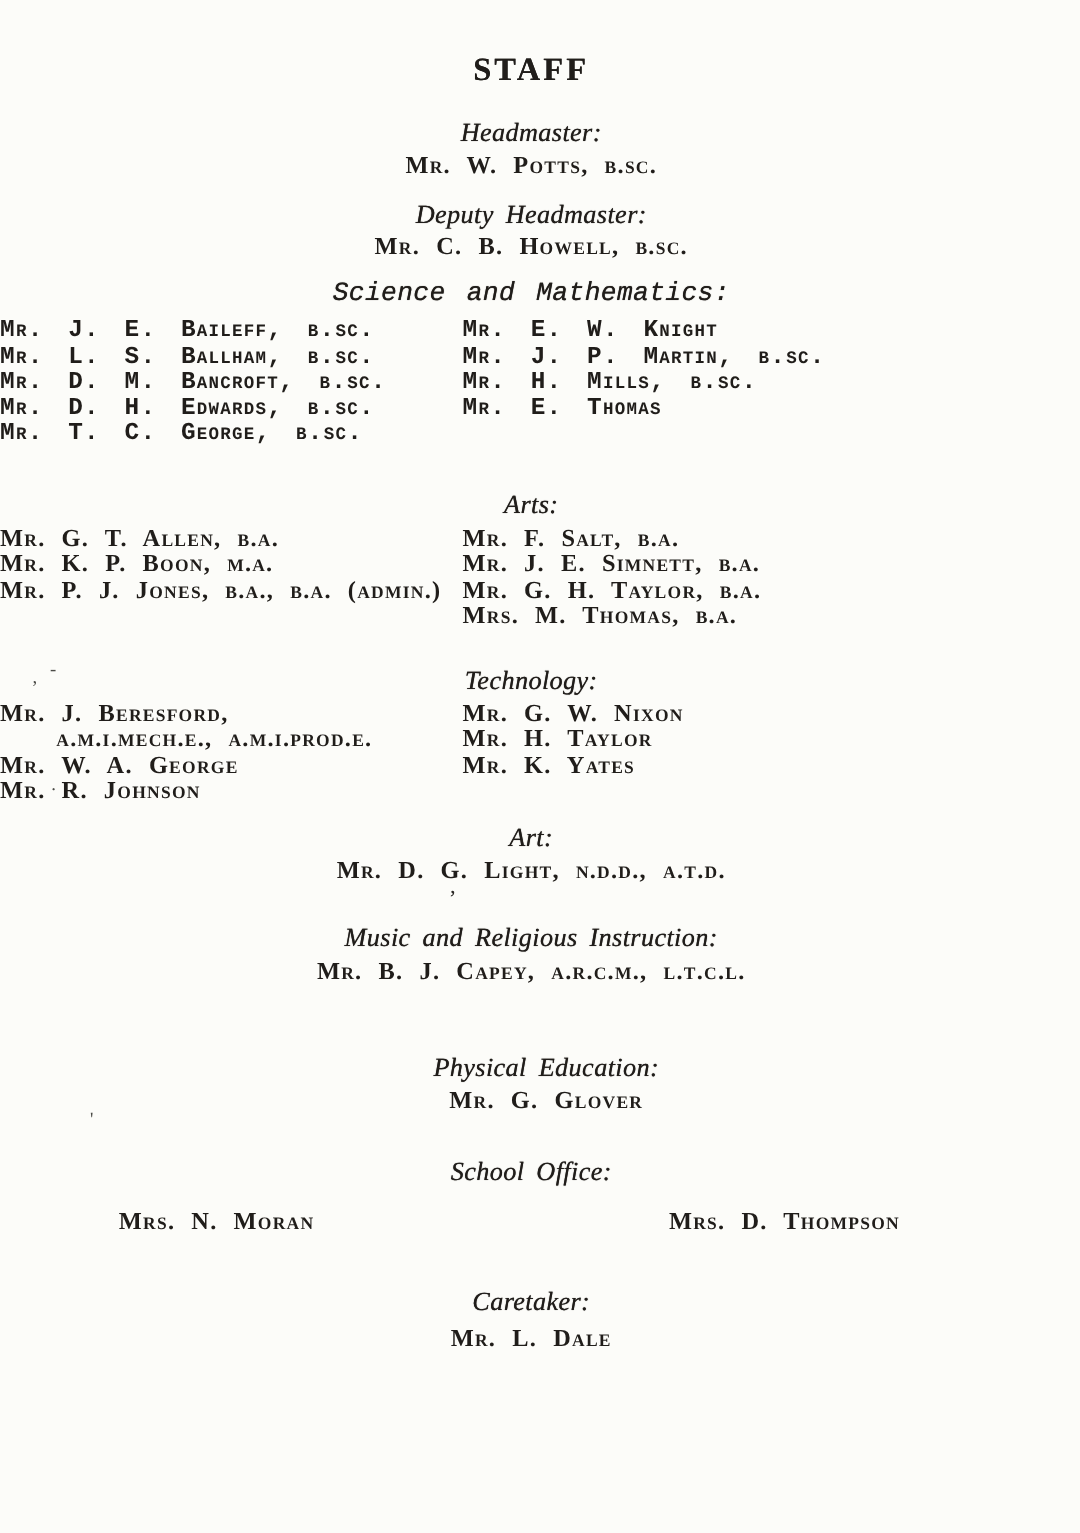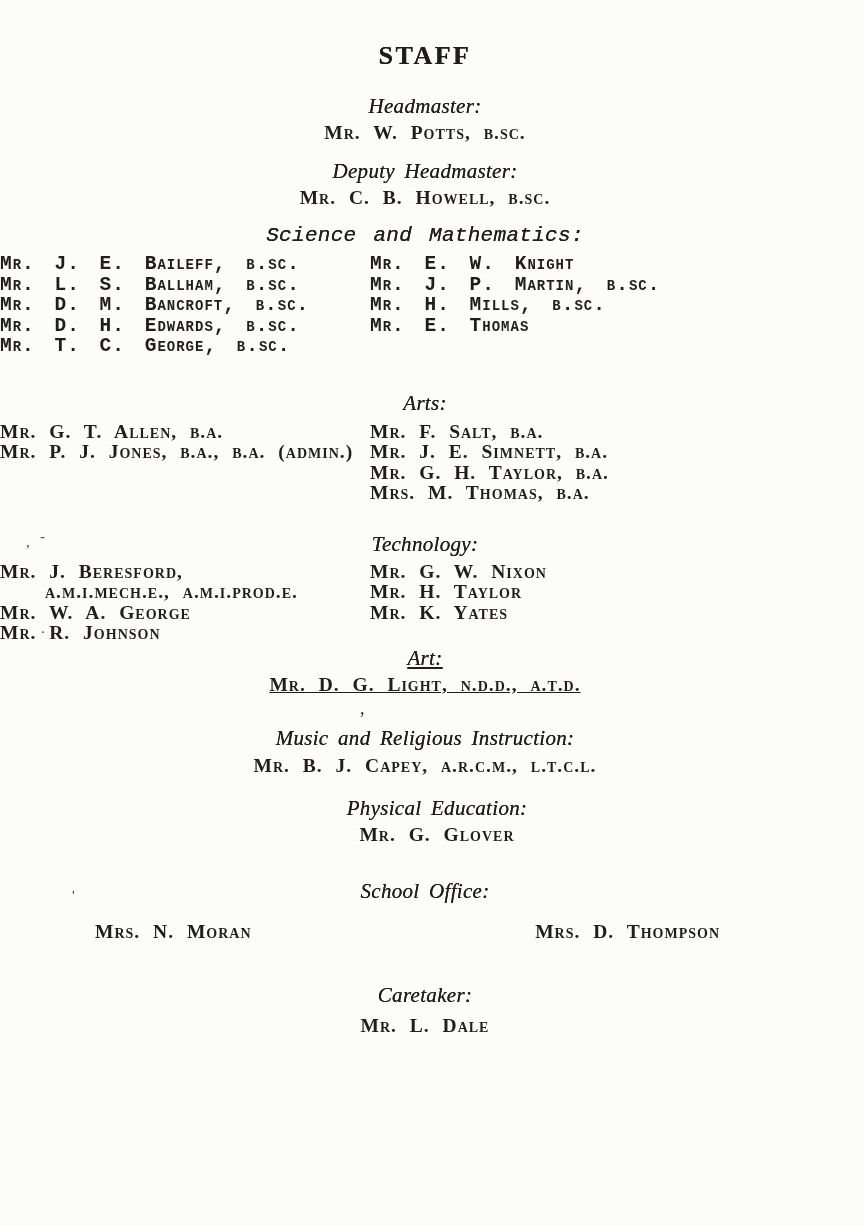--- a/index.html
+++ b/index.html
@@ -43,24 +43,24 @@
   .spread{display:flex;justify-content:space-between;margin-top:16px;
           padding-left:95px;padding-right:144px;}
   .spread p.name{margin:0;}
   
   section[data-section="headmaster"]{margin-top:22px;}
   section[data-section="deputy-headmaster"]{margin-top:14px;}
   section[data-section="science-and-mathematics"]{margin-top:13px;font-family:Liberation Mono, monospace;}
   section[data-section="arts"]{margin-top:34px;}
   section[data-section="technology"]{margin-top:28px;}
   section[data-section="technology"] .cols{margin-top:5px;}
-  section[data-section="art"]{margin-top:2px;text-decoration:underline;}
+  section[data-section="art"]{margin-top:14px;}
   section[data-section="music-and-religious-instruction"]{margin-top:29px;}
   section[data-section="music-and-religious-instruction"] p.name{margin-top:3px;}
-  section[data-section="physical-education"]{margin-top:18px;padding-left:24px;}
+  section[data-section="physical-education"]{margin-top:52px;padding-left:24px;}
   section[data-section="school-office"]{margin-top:32px;}
   section[data-section="cook-in-charge"]{margin-top:38px;}
   section[data-section="caretaker"]{margin-top:39px;}
   section[data-section="caretaker"] p.name{margin-top:6px;}
   
   .speck{position:absolute;font-size:15px;color:#4a4a46;font-family:"Liberation Serif",serif;}
   .sp0{left:26px;top:534px;}
   .sp1{left:40px;top:528px;}
   .sp2{left:41px;top:620px;}
   .sp3{left:72px;top:888px;}
@@ -96,20 +96,21 @@
             <p class="name">Mr. H. Mills, b.sc.</p>
             <p class="name">Mr. E. Thomas</p>
           </div>
         </div>
       </section>
       <section data-section="arts">
         <h2 class="heading centered">Arts:</h2>
         <div class="cols">
           <div class="col col-left">
             <p class="name">Mr. G. T. Allen, b.a.</p>
+            <p class="name">Mr. K. P. Boon, m.a.</p>
             <p class="name">Mr. P. J. Jones, b.a., b.a. (admin.)</p>
           </div>
           <div class="col col-right">
             <p class="name">Mr. F. Salt, b.a.</p>
             <p class="name">Mr. J. E. Simnett, b.a.</p>
             <p class="name">Mr. G. H. Taylor, b.a.</p>
             <p class="name">Mrs. M. Thomas, b.a.</p>
           </div>
         </div>
       </section>

